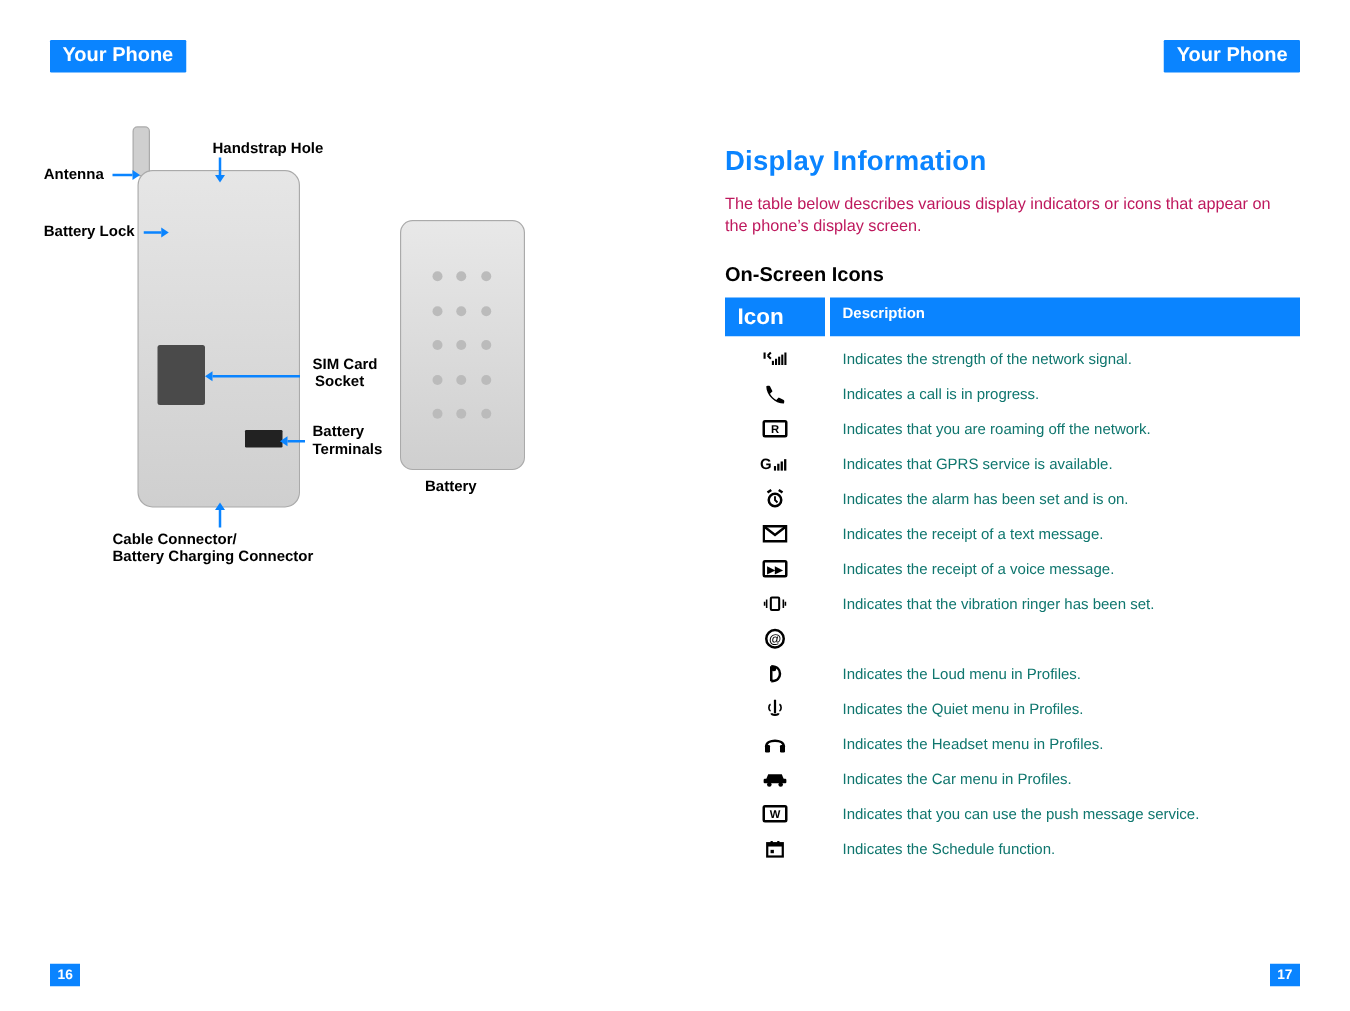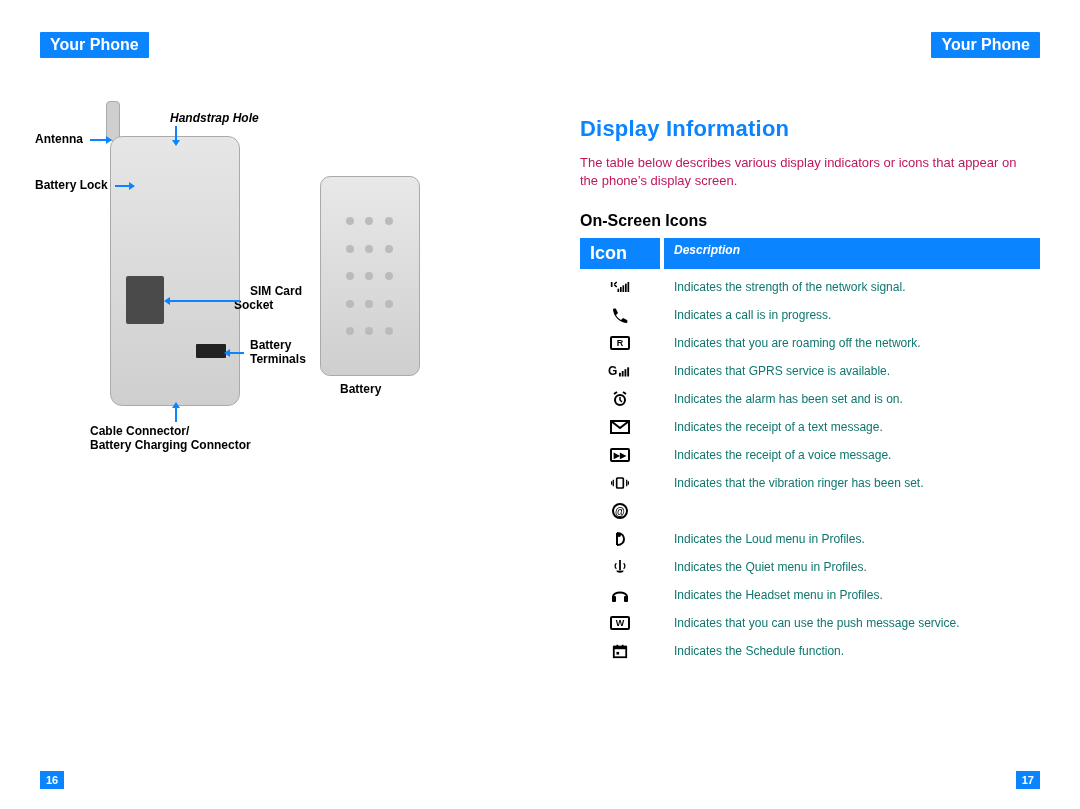--- a/index.html
+++ b/index.html
@@ -134,21 +134,21 @@
     display: flex;
     width: 100%;
     margin-bottom: 4px;
   }
   .tbl-head .col-icon {
     background:#0a84ff; color:#fff; font-weight:bold; font-size:18px;
     width: 80px; padding:5px 10px;
   }
   .tbl-head .col-desc {
     background:#0a84ff; color:#fff; font-weight:bold; font-size:12px;
-    flex:1; padding:5px 10px; margin-left:4px;font-style:italic;
+    flex:1; padding:5px 10px; margin-left:4px;
   }
   .icon-rows { display:flex; flex-direction:column; }
   .icon-row {
     display:flex; align-items:center;
     min-height: 28px;
   }
   .icon-cell {
     width: 80px; display:flex; justify-content:center; align-items:center;
     font-size: 15px;
   }
@@ -198,28 +198,28 @@
             <span></span>
             <span></span>
             <span></span>
             <span></span>
           </div>
       </div>
 
       <span class="arrow-lbl" style="left:-5px; top:26px;">Antenna</span>
       <span class="arrow h right" style="left:50px; top:33px; width:16px;"></span>
 
-      <span class="arrow-lbl" style="left:130px; top:5px;font-style:italic;">Handstrap Hole</span>
+      <span class="arrow-lbl" style="left:130px; top:5px;">Handstrap Hole</span>
       <span class="arrow v down" style="left:135px; top:20px; height:14px;"></span>
 
       <span class="arrow-lbl" style="left:-5px; top:72px;">Battery Lock</span>
       <span class="arrow h right" style="left:75px; top:79px; width:14px;"></span>
 
       <span class="arrow-lbl" style="left:210px; top:178px;">SIM Card</span>
-      <span class="arrow-lbl" style="left:194px; top:192px;">Socket</span>
+      <span class="arrow-lbl" style="left:212px; top:192px;">Socket</span>
       <span class="arrow h left" style="left:130px; top:194px; width:70px;"></span>
 
       <span class="arrow-lbl" style="left:210px; top:232px;">Battery</span>
       <span class="arrow-lbl" style="left:210px; top:246px;">Terminals</span>
       <span class="arrow h left" style="left:190px; top:246px; width:14px;"></span>
 
       <span class="arrow-lbl" style="left:300px; top:276px;">Battery</span>
 
       <span class="arrow v up" style="left:135px; top:302px; height:14px;"></span>
       <span class="arrow-lbl" style="left:50px; top:318px;">Cable Connector/</span>
@@ -347,20 +347,31 @@
             <svg class="ico" viewBox="0 0 20 16">
               <path d="M3 10 C3 4 17 4 17 10" fill="none" stroke="#000" stroke-width="2"></path>
               <rect x="2" y="9" width="4" height="6" rx="1" fill="#000"></rect>
               <rect x="14" y="9" width="4" height="6" rx="1" fill="#000"></rect>
             </svg>
           </div>
           <div class="desc-cell">Indicates the Headset menu in Profiles.</div>
         </div>
         <div class="icon-row">
           <div class="icon-cell">
+            <svg class="ico" viewBox="0 0 22 14">
+              <path d="M3 8 L5 3 L17 3 L19 8 Z" fill="#000"></path>
+              <rect x="1" y="7" width="20" height="4" rx="1" fill="#000"></rect>
+              <circle cx="6" cy="12" r="2" fill="#000"></circle>
+              <circle cx="16" cy="12" r="2" fill="#000"></circle>
+            </svg>
+          </div>
+          <div class="desc-cell">Indicates the Car menu in Profiles.</div>
+        </div>
+        <div class="icon-row">
+          <div class="icon-cell">
             <span class="box">W</span>
           </div>
           <div class="desc-cell">Indicates that you can use the push message service.</div>
         </div>
         <div class="icon-row">
           <div class="icon-cell">
             <svg class="ico" viewBox="0 0 18 18">
               <rect x="2" y="4" width="14" height="12" fill="none" stroke="#000" stroke-width="2"></rect>
               <rect x="2" y="4" width="14" height="3" fill="#000"></rect>
               <path d="M6 2 L6 5 M12 2 L12 5" stroke="#000" stroke-width="2"></path>

